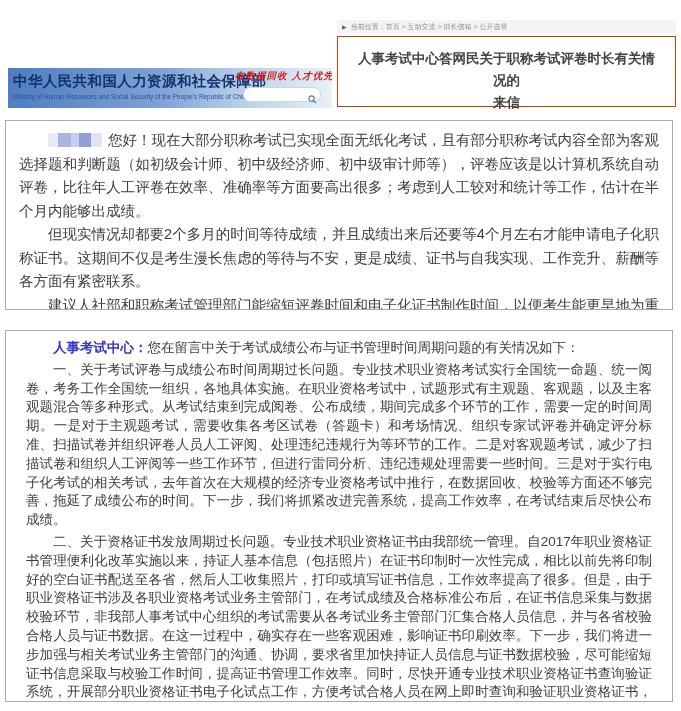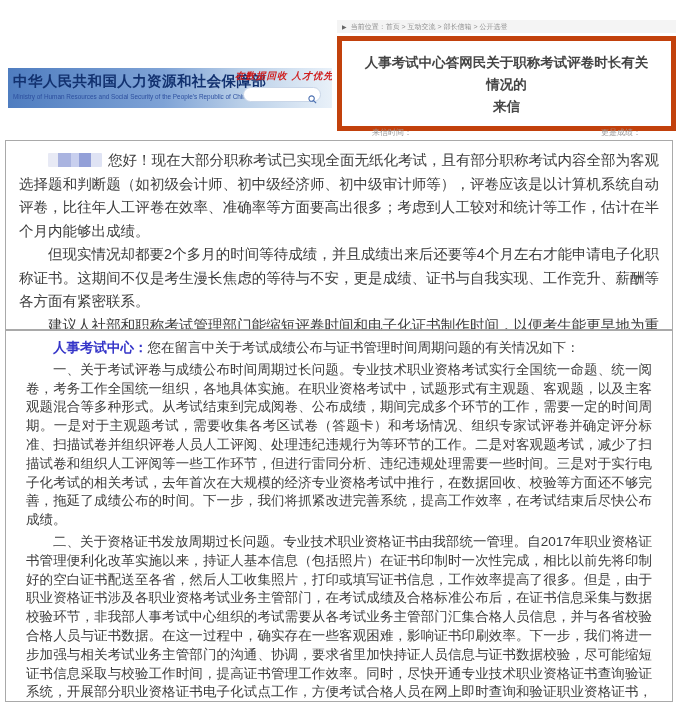--- a/index.html
+++ b/index.html
@@ -46,39 +46,39 @@
     position:absolute; left:332px; top:0; width:349px; height:131px; background:#ffffff;
   }
   .breadcrumb-bar {
     position:absolute; left:5px; top:20px; width:339px; height:13px;
     background:#f4f4f4; display:flex; align-items:center;
     font-size:7px; color:#8f8f8f; padding-left:5px; box-sizing:border-box;
     white-space:nowrap; overflow:hidden;
   }
   .crumb-arrow { color:#666; font-size:6px; margin-right:4px; line-height:1; }
   .title-box {
-    position:absolute; left:5px; top:36px; width:339px; height:95px;
-    border:5px solid #c2410c; background:#fff; box-sizing:border-box;
+    position:absolute; left:5px; top:36px; width:339px; height:71px;
+    border:1px solid #c2410c; background:#fff; box-sizing:border-box;
   }
   .article-title {
     margin:11px 20px 0; text-align:center;
     font-size:13.5px; color:#454545; font-weight:600; line-height:22px;
   }
   .times {
     display:flex; justify-content:space-between;
     margin:9px 30px 0; font-size:8px; color:#9a9a9a;
   }
 
   
   .text-box {
     position:absolute; left:5px; width:668px;
     border:1px solid #a9a9a9; box-sizing:border-box;
     text-align:justify; overflow:hidden; background:#fff;
   }
-  .letter-box { top:140px; height:190px; padding:8px 13px; font-size:14.5px; line-height:23.5px; }
+  .letter-box { top:120px; height:190px; padding:8px 13px; font-size:14.5px; line-height:23.5px; }
   .reply-box  { top:330px; height:372px; padding:8px 20px; font-size:13.5px; line-height:18.8px; }
   .letter-box p { margin:0; text-indent:2em; }
   .reply-box p { margin:0 0 3px; text-indent:2em; }
   .blur-name {
     display:inline-block; width:54px; height:14px; vertical-align:-2px;
     border-radius:1px; margin-right:6px;
     background:linear-gradient(90deg,#e8eaf5 0 18%, #aab4e0 18% 42%, #c8cfee 42% 58%, #93a0d8 58% 80%, #dfe3f4 80%);
     filter:blur(0.6px);
   }
   .reply-sender { color:#3434c8; font-weight:bold; }

